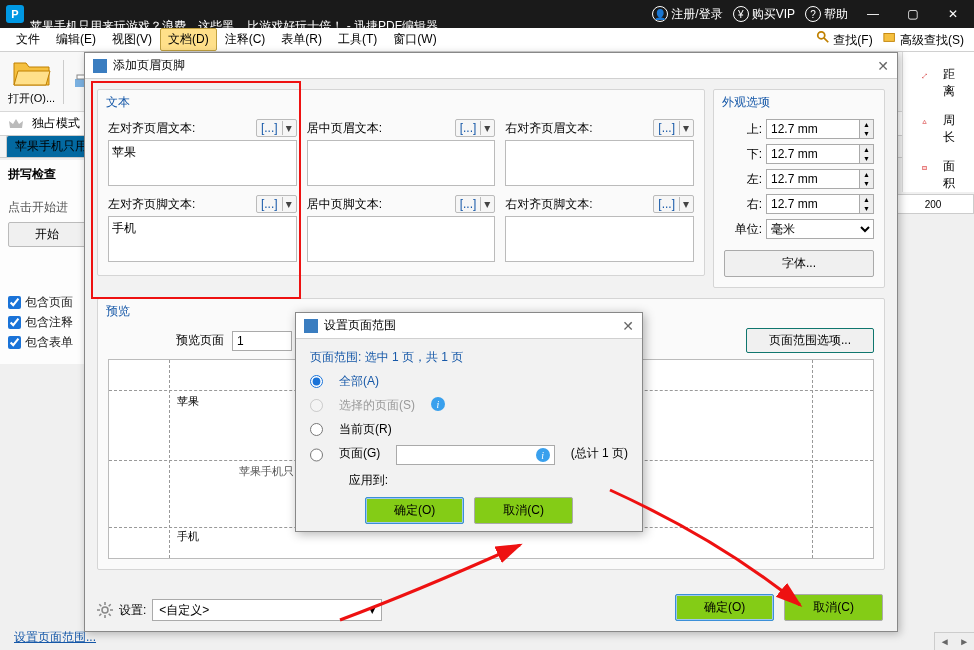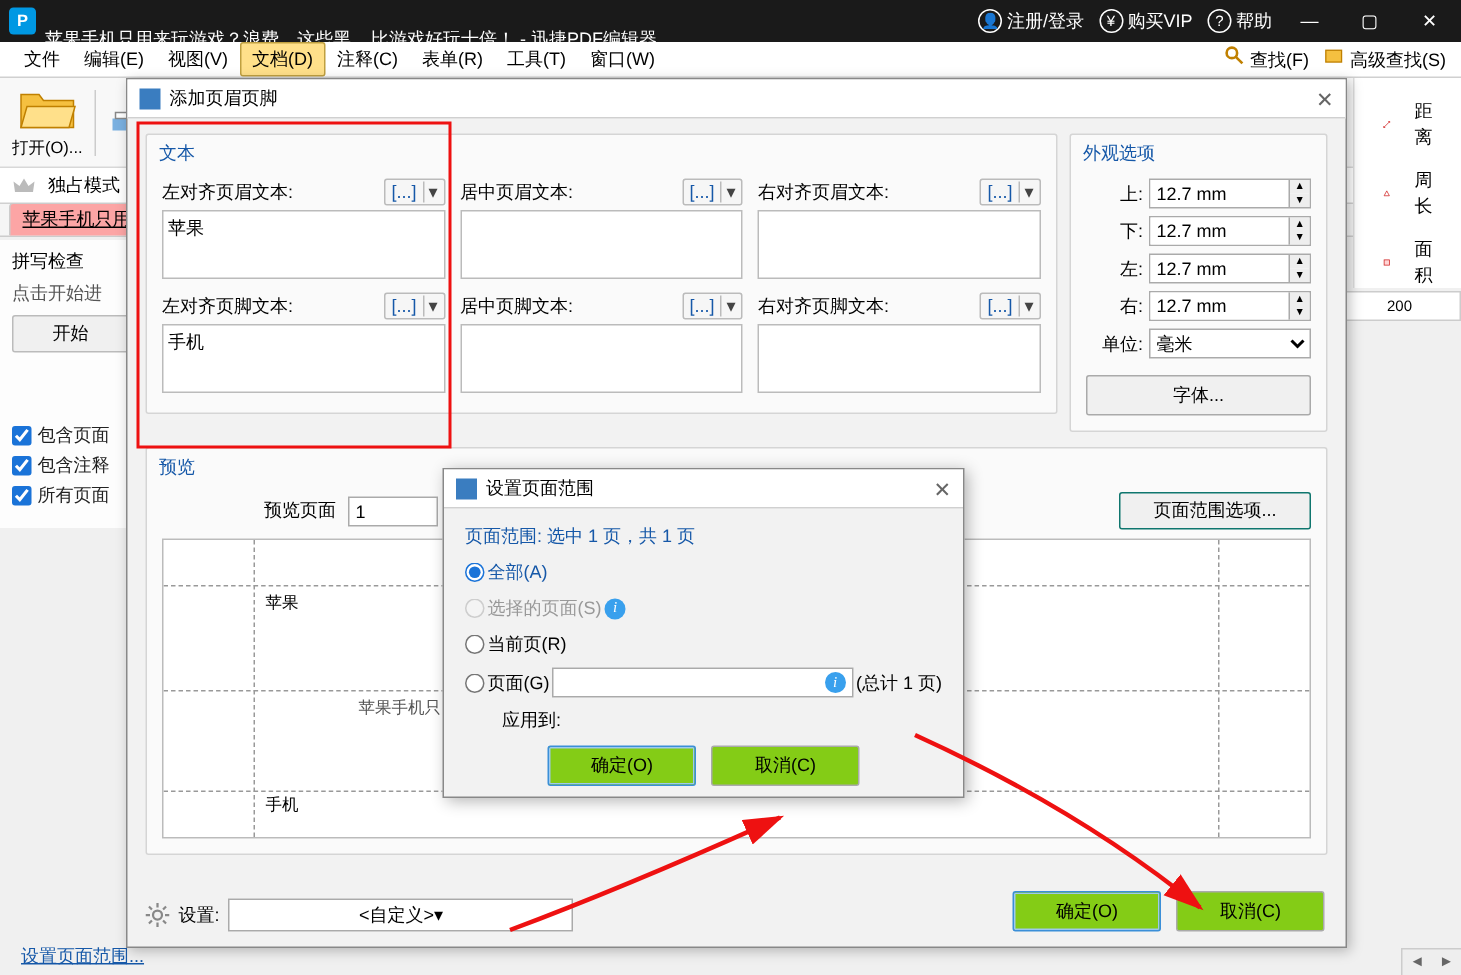--- a/index.html
+++ b/index.html
@@ -18,31 +18,31 @@
 .menubar .m.active { background: #ffe08a; border: 1px solid #c0a040; border-radius: 2px; padding: 2px 7px; }
 .menubar .right-find { margin-left: auto; display: flex; align-items: center; gap: 10px; padding-right: 10px; }
 .find-icon { width: 14px; height: 14px; }
 
 .toolbar-row { background: #f8f8f8; height: 60px; display: flex; align-items: center; padding: 4px 8px; gap: 4px; border-bottom: 1px solid #d8d8d8; }
 .folder-icon { width: 40px; height: 32px; }
 .tb-label { font-size: 11px; }
 .tb-v { display: flex; flex-direction: column; align-items: center; gap: 2px; cursor: pointer; }
 
 .right-panel { position: absolute; right: 0; top: 52px; width: 72px; height: 140px; background: #fff; border-left: 1px solid #ddd; padding-top: 8px; }
-.right-tool { display: flex; align-items: center; gap: 16px; padding: 6px 19px; cursor: pointer; }
+.right-tool { display: flex; gap: 16px; padding: 6px 19px; cursor: pointer; }
 .right-tool svg { width: 20px; height: 20px; }
 
 .mid-bar { background: #fff; border-bottom: 1px solid #d0d0d0; height: 24px; display: flex; align-items: center; padding: 0 8px; gap: 8px; }
 .crown { color: #999; width: 16px; height: 16px; }
 
 .tab-row { background: #f5f5f5; border-bottom: 1px solid #ccc; height: 22px; display: flex; align-items: flex-end; padding-left: 6px; }
-.doc-tab { background: #fca5a5; border: 1px solid #ccc; border-bottom: none; padding: 2px 8px; border-radius: 3px 3px 0 0; text-decoration: underline; }
+.doc-tab { background: #0369a1; border: 1px solid #ccc; border-bottom: none; padding: 2px 8px; border-radius: 3px 3px 0 0; }
 
 .spell-panel { position: absolute; left: 0; top: 160px; width: 95px; background: #fdfdfd; border-right: 1px solid #ccc; padding: 6px 8px 10px; }
-.spell-panel h4 { font-weight: normal; margin-bottom: 4px; }
+.spell-panel h4 { font-weight: bold; margin-bottom: 16px; }
 .spell-panel .hint { color: #555; margin-bottom: 6px; }
 .spell-panel button { width: 100%; padding: 3px 0; margin-bottom: 4px; background: #f0f0f0; border: 1px solid #bbb; border-radius: 2px; overflow: hidden; white-space: nowrap;}
 .chk-row { display: flex; align-items: center; gap: 4px; margin: 3px 0; color: #222; }
 .chk-row input { accent-color: #1a73d8; }
 
 
 .dialog { position: absolute; left: 84px; top: 52px; width: 814px; height: 580px; background: #f2f2f2; border: 1px solid #888; box-shadow: 2px 2px 8px rgba(0,0,0,.25); }
 .d-title { background: #fff; border-bottom: 1px solid #d0d0d0; height: 26px; display: flex; align-items: center; padding: 0 8px; }
 .d-title .mini-icon { width: 14px; height: 14px; background: #3a7dc0; margin-right: 6px; }
 .d-title .close { margin-left: auto; cursor: pointer; color: #666; font-size: 14px; }
@@ -78,29 +78,29 @@
 .pg-opt-btn { padding: 3px 22px; background: #f0f0f0; border: 1px solid #0f766e; border-radius: 2px; cursor: pointer; }
 .preview-area { border: 1px solid #bbb; background: #fff; height: 200px; position: relative; overflow: hidden; }
 .preview-area .dash-v { position: absolute; top: 0; bottom: 0; border-left: 1px dashed #999; }
 .preview-area .dash-h { position: absolute; left: 0; right: 0; border-top: 1px dashed #999; }
 .preview-area .t1 { left: 60px; } .preview-area .t2 { right: 60px; }
 .preview-area .h1 { top: 30px; } .preview-area .h2 { bottom: 30px; } .preview-area .h3 { top: 100px; }
 .preview-area .pv-txt { position: absolute; font-size: 11px; }
 
 .settings-row { position: absolute; left: 12px; bottom: 10px; display: flex; align-items: center; gap: 6px; }
 .gear { width: 16px; height: 16px; }
-.settings-combo { width: 230px; border: 1px solid #aaa; background: #fff; height: 22px; display: flex; align-items: center; padding: 0 6px; justify-content: center; }
+.settings-combo { width: 230px; border: 1px solid #aaa; background: #fff; height: 22px; display: flex; align-items: center; padding: 0 6px; justify-content: space-between; }
 .dlg-btns { position: absolute; right: 14px; bottom: 10px; display: flex; gap: 10px; }
 .btn { padding: 4px 28px; background: #84cc16; border: 1px solid #aaa; border-radius: 2px; cursor: pointer; }
 .btn.primary { border: 1px solid #3b8fd8; box-shadow: inset 0 0 0 1px #9ec9ee; }
 
 
 .dialog2 { position: absolute; left: 295px; top: 312px; width: 348px; height: 220px; background: #f2f2f2; border: 1px solid #888; box-shadow: 2px 2px 10px rgba(0,0,0,.3); }
 .d2-body { padding: 10px 14px; }
-.d2-row { display: flex; align-items: center; gap: 2px; margin: 7px 0; }
+.d2-row { display: flex; gap: 16px; margin: 7px 0; }
 .d2-row input[type=radio] { accent-color: #1a73d8; }
 .d2-row.sel label { color: #1658a8; }
 .d2-title { color: #1658a8; margin-bottom: 6px; }
 .d2-row .dis { color: #999; }
 .info-ic { width: 14px; height: 14px; border-radius: 50%; background: #39a0ed; color: #fff; display: inline-flex; align-items: center; justify-content: center; font-size: 10px; font-family: Georgia, serif; font-style: italic; }
 .page-input { flex: 1; border: 1px solid #aaa; height: 20px; background: #fff; padding: 0 4px; display: flex; align-items: center; justify-content: flex-end; }
 .d2-row select { flex: 1; border: 1px solid #aaa; height: 20px; background: #fff; }
 .d2-btns { display: flex; gap: 10px; justify-content: center; margin-top: 8px; }
 
 
@@ -221,21 +221,21 @@
   <div class="chk-row">
       <input type="checkbox" checked="" style="">
       <span>包含页面</span>
     </div>
   <div class="chk-row">
       <input type="checkbox" checked="" style="">
       <span>包含注释</span>
     </div>
   <div class="chk-row">
       <input type="checkbox" checked="" style="">
-      <span>所有页面</span>
+      <span>包含表单</span>
     </div>
 </div>
 
 <span class="spell-link-bottom">设置页面范围...</span>
 
 <div class="scroll-corner">
   <div>◄</div>
   <div>►</div>
 </div>
 

